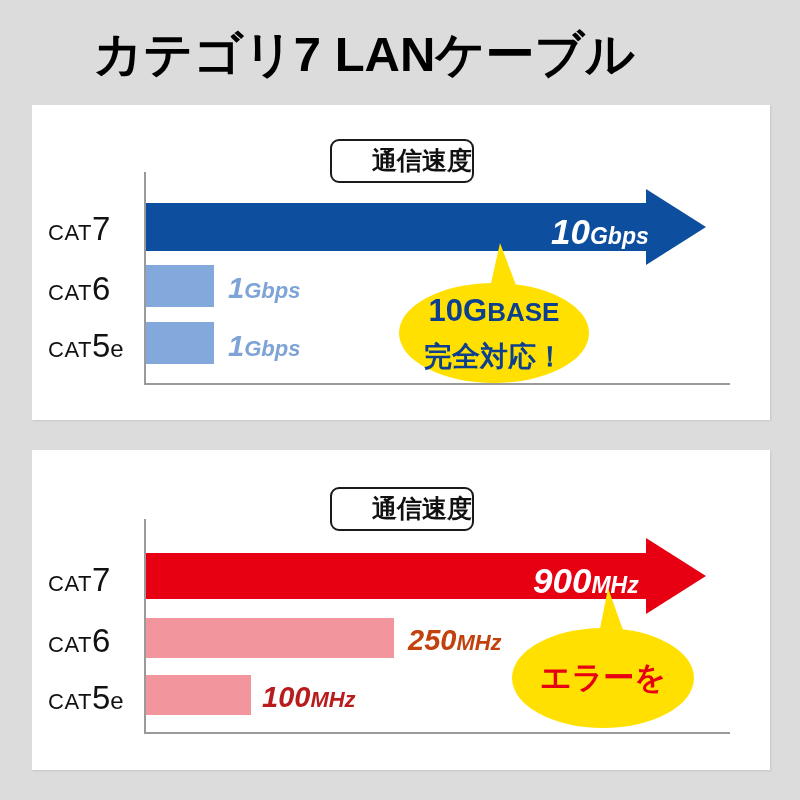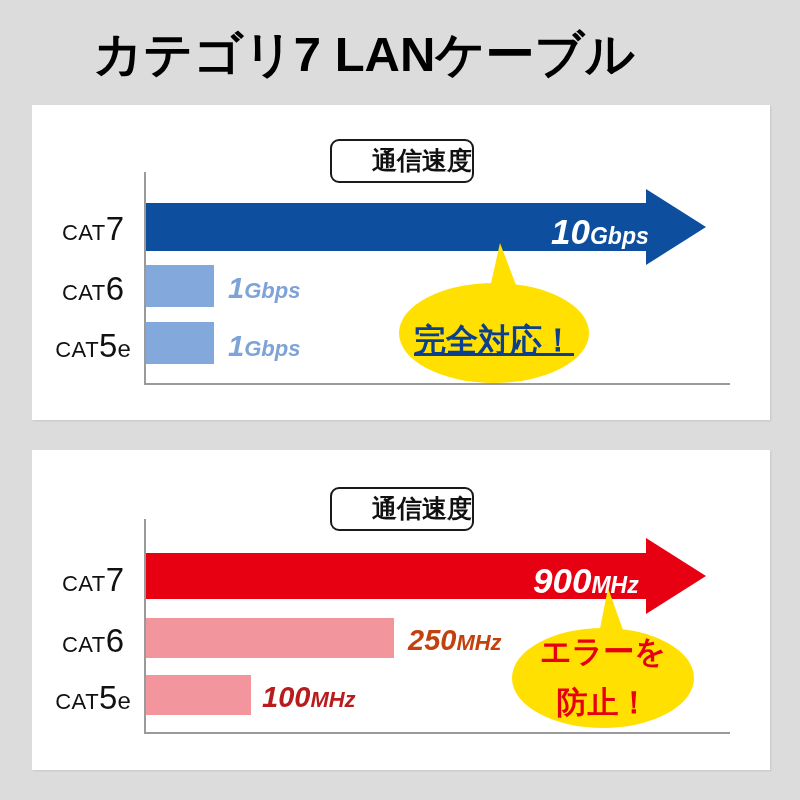--- a/index.html
+++ b/index.html
@@ -69,21 +69,21 @@
     background: #9a9a9a;
   }
   .axis-v-speed { left: 144px; top: 172px; height: 212px; }
   .axis-h-speed { left: 144px; top: 383px; width: 586px; }
   .axis-v-band  { left: 144px; top: 519px; height: 214px; }
   .axis-h-band  { left: 144px; top: 732px; width: 586px; }
 
   
   .cat-label {
     position: absolute;
-    text-align: center;
+    text-align: left;
     width: 90px;
     color: #111111;
     white-space: nowrap;
     font-weight: normal;
   }
   .cat-label .cat-word {
     font-size: 22px;
     letter-spacing: 0.5px;
   }
   .cat-label .cat-num {
@@ -194,21 +194,21 @@
   }
   .tail-10gbase {
     left: 487px; top: 243px;
     border-left: 13px solid transparent;
     border-right: 22px solid transparent;
     border-bottom: 58px solid #ffe000;
   }
   .bubble-10gbase .bubble-line1 { color: #0d3f8f; font-size: 0px; }
   .bubble-10gbase .bubble-line1 .b-big { font-size: 31px; }
   .bubble-10gbase .bubble-line1 .b-small { font-size: 26px; }
-  .bubble-10gbase .bubble-line2 { color: #0d3f8f; font-size: 32px; margin-top: 15px; text-decoration: underline; }
+  .bubble-10gbase .bubble-line2 { color: #0d3f8f; font-size: 28px; margin-top: 15px; }
 
   
   .bubble-error {
     left: 512px; top: 628px; width: 182px; height: 100px; gap: 15px;
   }
   .tail-error {
     left: 597px; top: 588px;
     border-left: 11px solid transparent;
     border-right: 20px solid transparent;
     border-bottom: 56px solid #ffe000;
@@ -248,20 +248,23 @@
 </div>
 <div class="bar-value val-cat6-speed">
   <span class="v-num">1</span><span class="v-unit">Gbps</span>
 </div>
 <div class="bar-value val-cat5e-speed">
   <span class="v-num">1</span><span class="v-unit">Gbps</span>
 </div>
 
 <div class="bubble-tail tail-10gbase"></div>
 <div class="bubble bubble-10gbase">
+  <div class="bubble-line1">
+    <span class="b-big">10G</span><span class="b-small">BASE</span>
+  </div>
   <div class="bubble-line2">完全対応！</div>
 </div>
 
 <div class="panel panel-band"></div>
 
 <div class="section-header hdr-band">通信速度</div>
 
 <div class="axis-v axis-v-band"></div>
 <div class="axis-h axis-h-band"></div>
 
@@ -286,14 +289,13 @@
 <div class="bar-value val-cat6-band">
   <span class="v-num">250</span><span class="v-unit">MHz</span>
 </div>
 <div class="bar-value val-cat5e-band">
   <span class="v-num">100</span><span class="v-unit">MHz</span>
 </div>
 
 <div class="bubble-tail tail-error"></div>
 <div class="bubble bubble-error">
   <div class="bubble-line1">エラーを</div>
-  <div class="bubble-line2">防止！</div>
 </div>
 
 </body></html>

